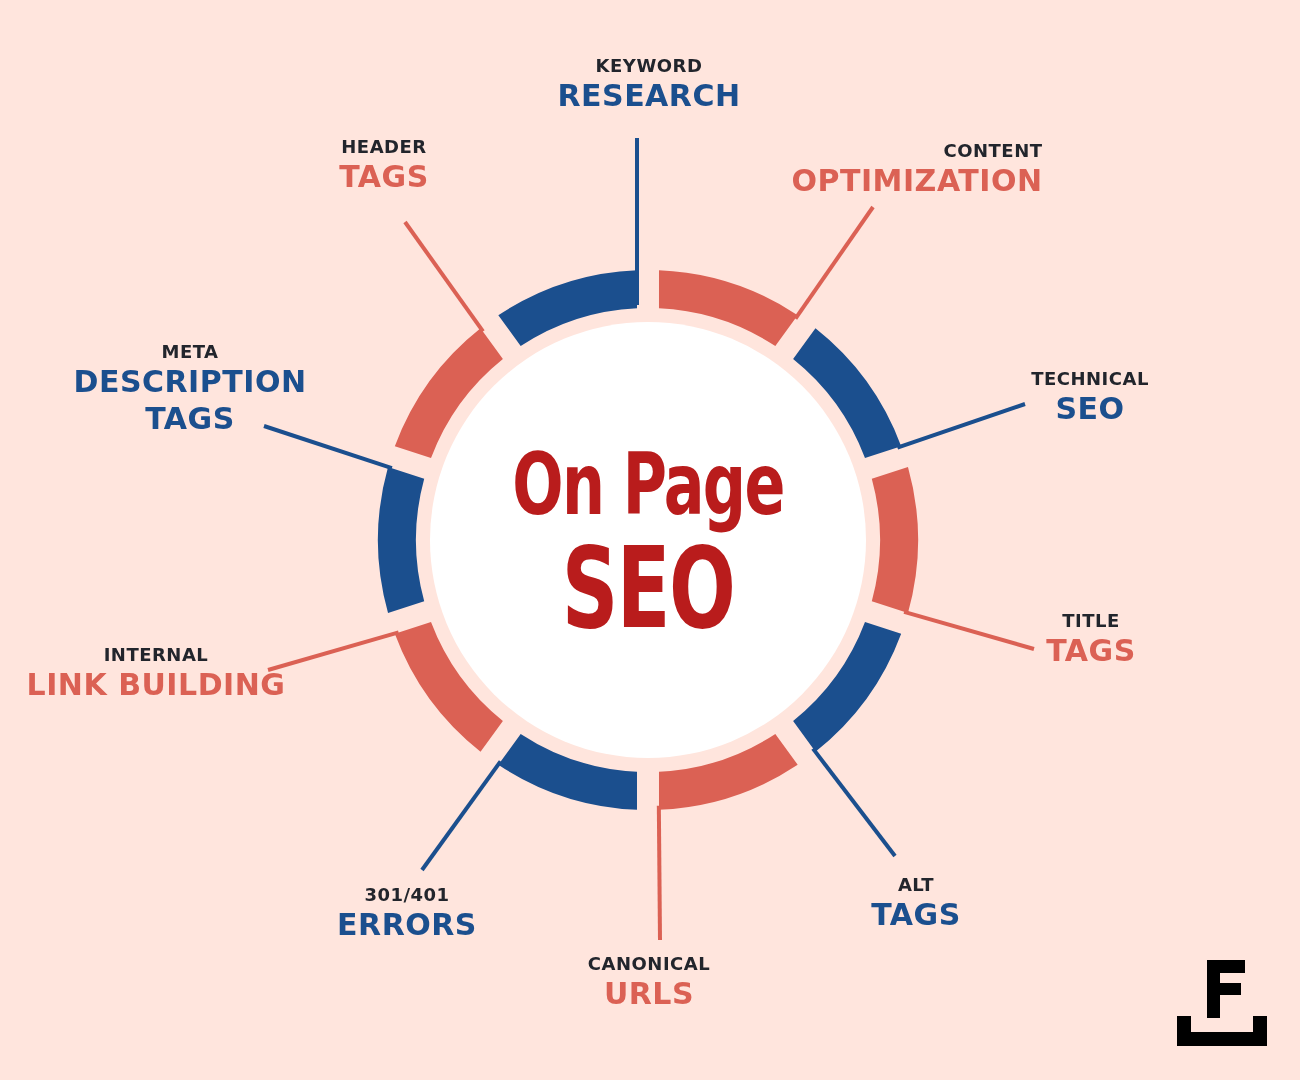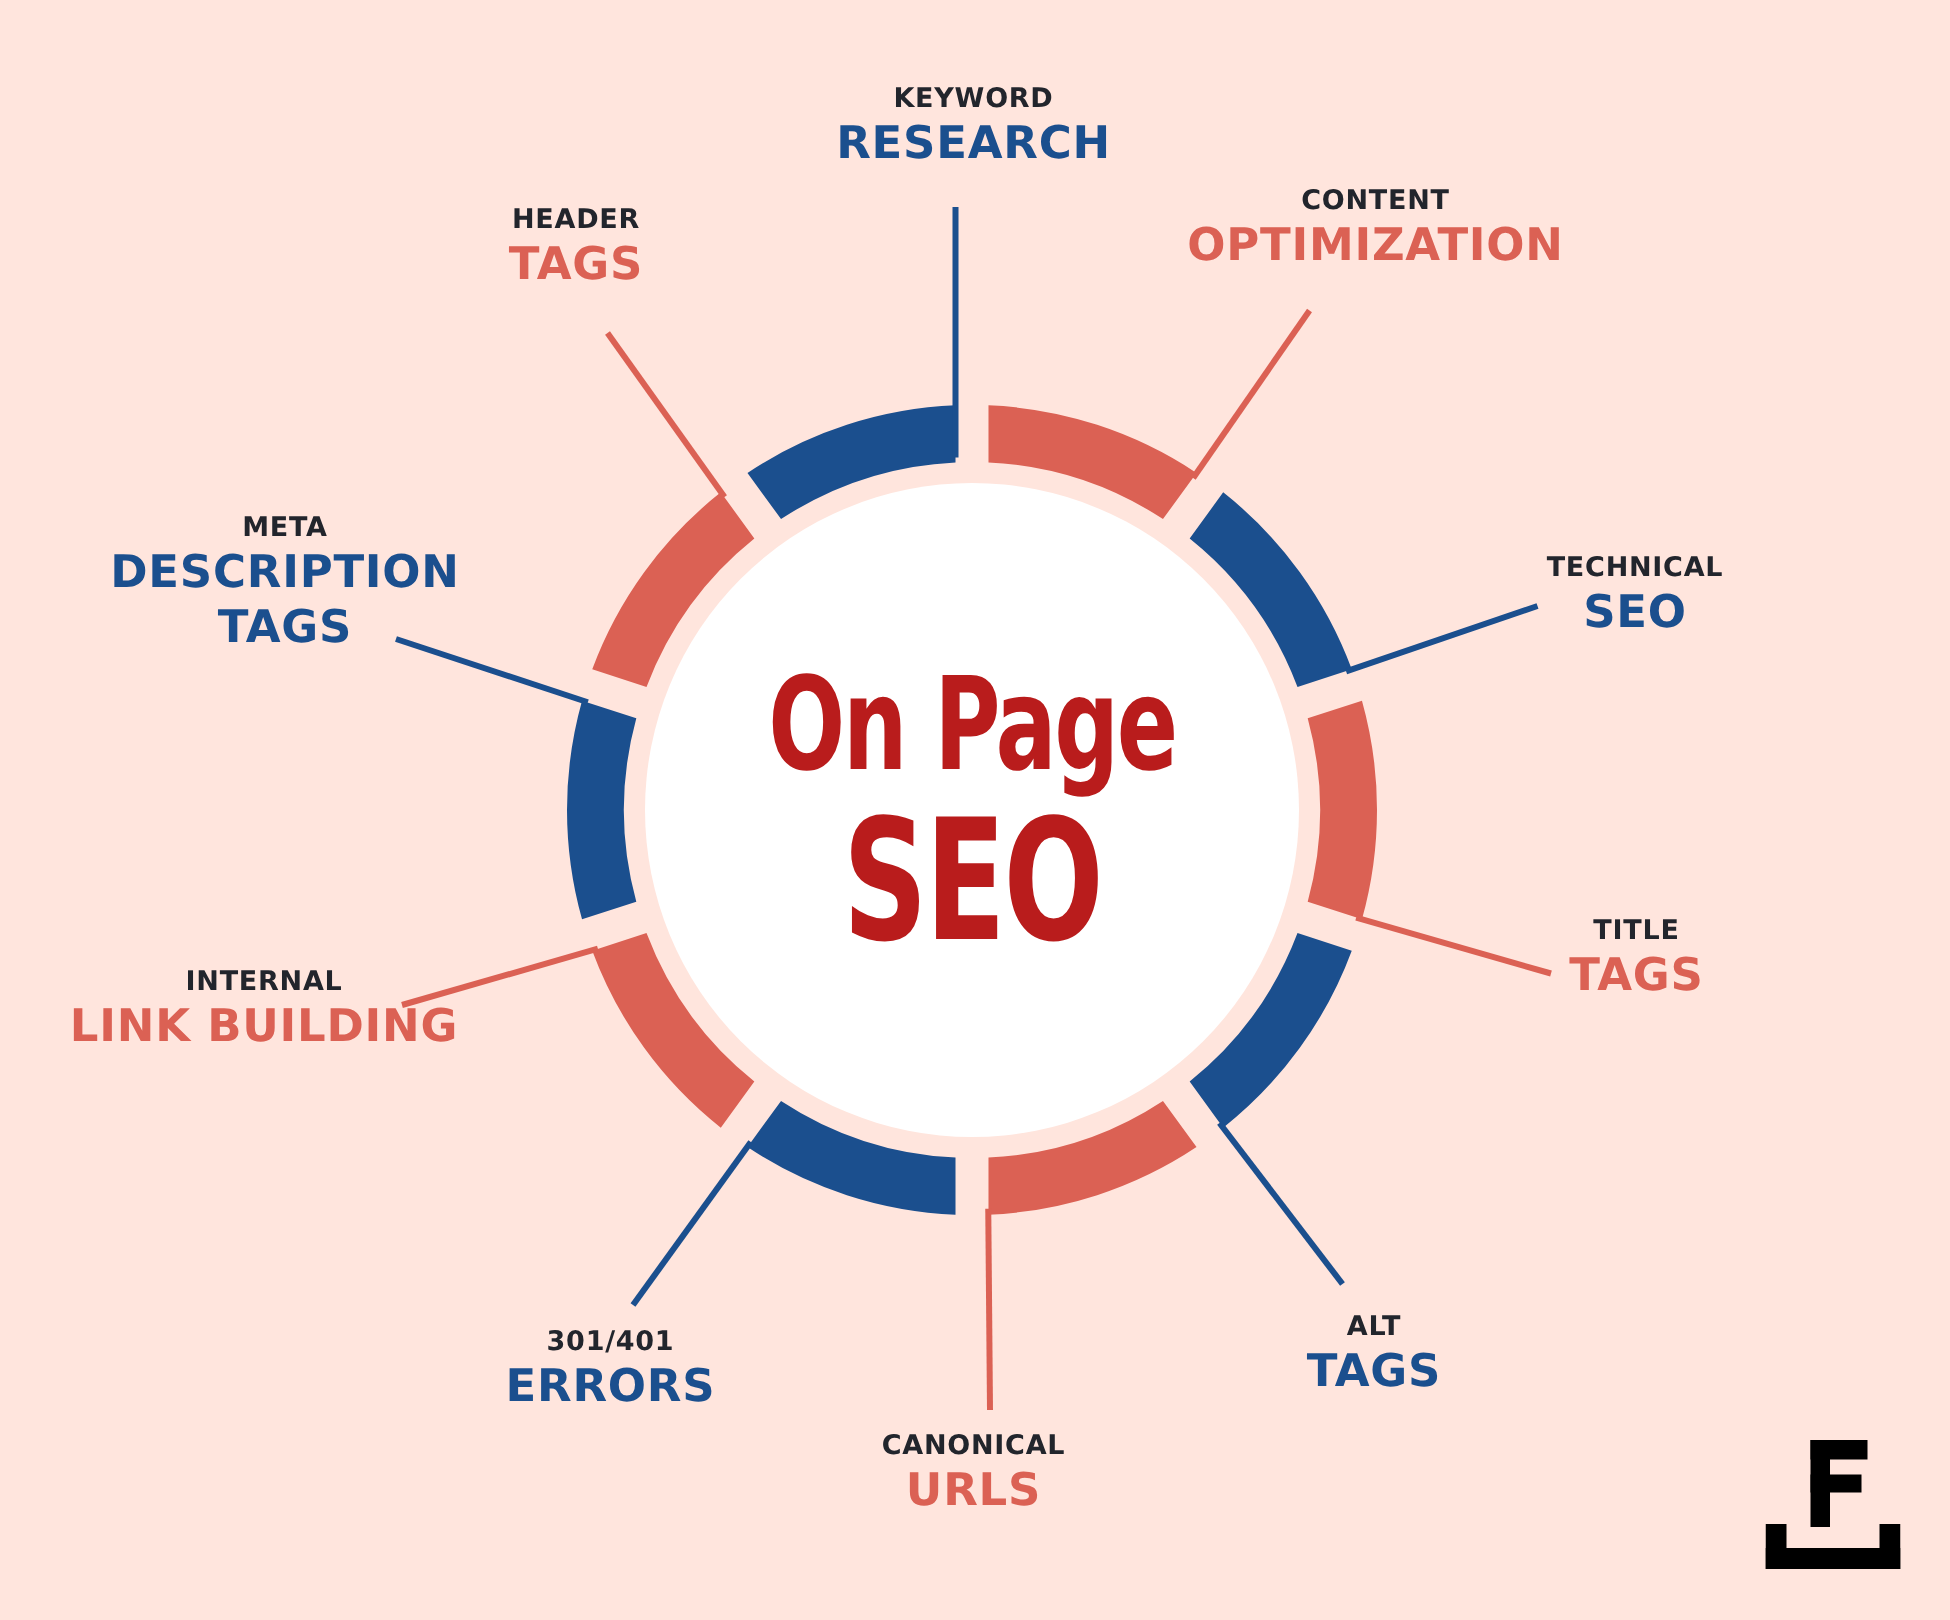--- a/index.html
+++ b/index.html
@@ -48,21 +48,21 @@
 
 <div class="center-text">
   <span class="l1">On Page</span>
   <span class="l2">SEO</span>
 </div>
 
 <div class="label" style="left:649px; top:55px;">
   <span class="t">KEYWORD</span>
   <span class="s blue">RESEARCH</span>
 </div>
-<div class="label" style="left:917px; top:123px;">
+<div class="label" style="left:917px; top:140px;text-align:right;">
   <span class="t">CONTENT</span>
   <span class="s red">OPTIMIZATION</span>
 </div>
 <div class="label" style="left:1090px; top:368px;">
   <span class="t">TECHNICAL</span>
   <span class="s blue">SEO</span>
 </div>
 <div class="label" style="left:1091px; top:610px;">
   <span class="t">TITLE</span>
   <span class="s red">TAGS</span>
@@ -72,21 +72,21 @@
   <span class="s blue">TAGS</span>
 </div>
 <div class="label" style="left:649px; top:953px;">
   <span class="t">CANONICAL</span>
   <span class="s red">URLS</span>
 </div>
 <div class="label" style="left:407px; top:884px;">
   <span class="t">301/401</span>
   <span class="s blue">ERRORS</span>
 </div>
-<div class="label" style="left:176px; top:644px;">
+<div class="label" style="left:156px; top:644px;">
   <span class="t">INTERNAL</span>
   <span class="s red">LINK BUILDING</span>
 </div>
 <div class="label" style="left:190px; top:341px;">
   <span class="t">META</span>
   <span class="s blue">DESCRIPTION</span>
   <span class="s blue">TAGS</span>
 </div>
 <div class="label" style="left:384px; top:136px;">
   <span class="t">HEADER</span>

